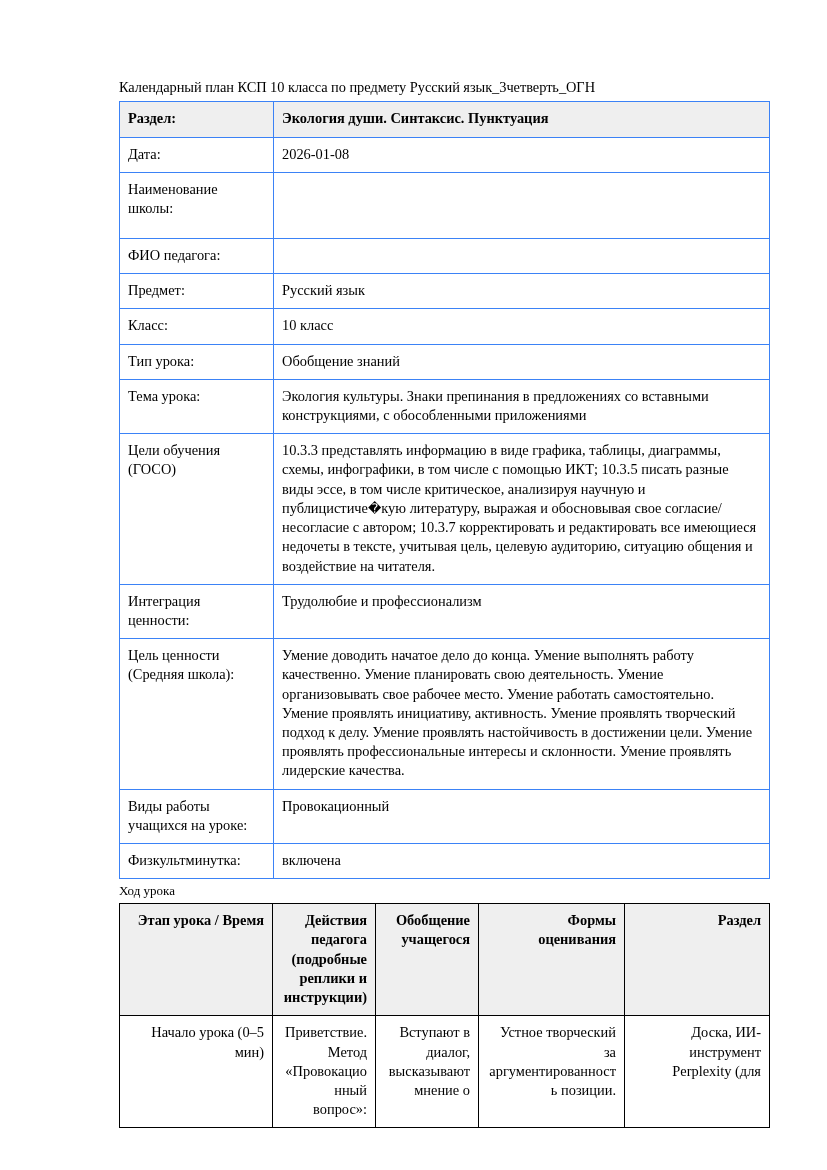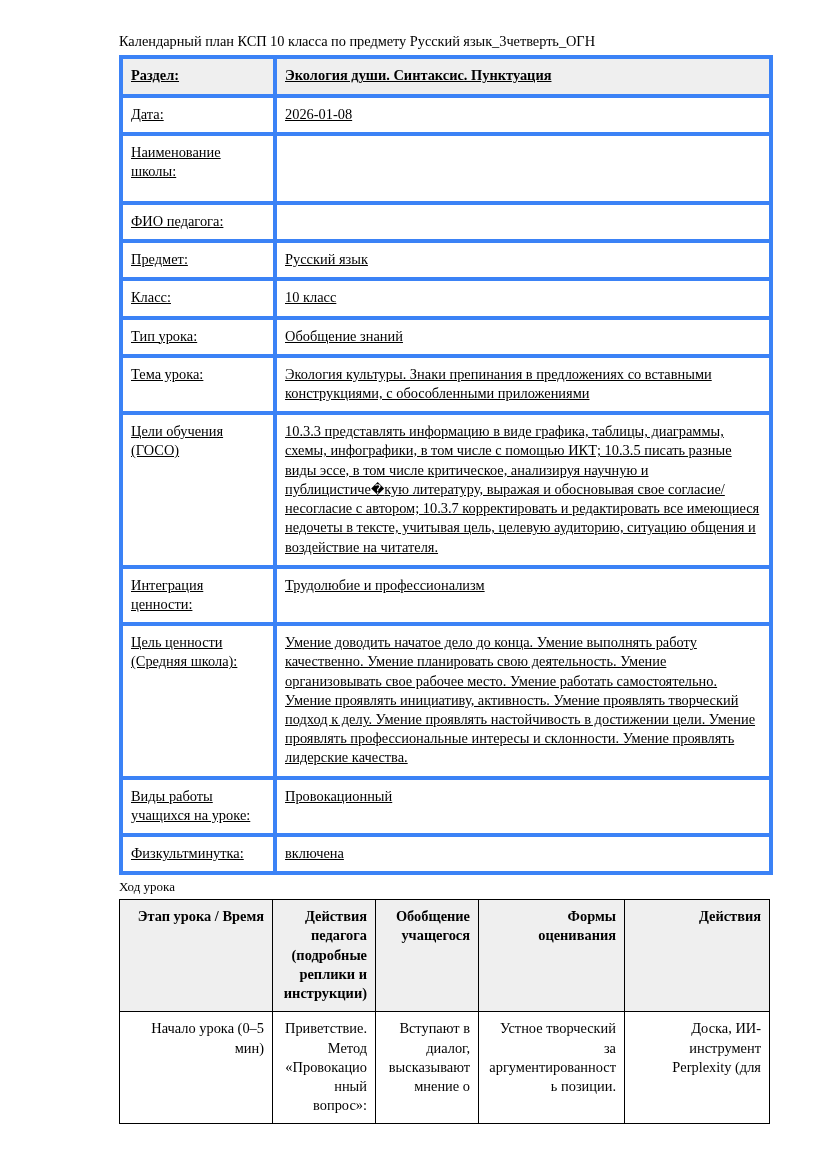--- a/index.html
+++ b/index.html
@@ -13,43 +13,42 @@
     height: 1170px;
     font-family: "Liberation Serif", "DejaVu Serif", serif;
     color: #000000;
     overflow: hidden;
   }
   .page {
     position: relative;
     width: 827px;
     height: 929px;
     box-sizing: border-box;
-    padding: 32px 58px 0 119px;
+    padding: 78px 58px 0 119px;
   }
   .doc-title {
     font-size: 14.4px;
     line-height: 1.28;
     margin: 0 0 5px 0;
     white-space: nowrap;
     letter-spacing: -0.05px;
   }
   table.kspt {
     border-collapse: collapse;
     width: 650px;
     table-layout: fixed;
   }
   table.kspt td {
-    border: 4px solid #3b82f6;
+    border: 1px solid #3b82f6;
     vertical-align: top;
     font-size: 14.4px;
     line-height: 1.335;
     padding: 7px 8px 8px 8px;
     word-wrap: break-word;
     overflow-wrap: break-word;
-    text-decoration: underline;
   }
   
   .t1 col.c1 { width: 154px; }
   .t1 col.c2 { width: 496px; }
   .t1 tr.head td {
     background: #efefef;
     font-weight: bold;
   }
   .t1 td.label { }
   .t1 tr.r-school td { height: 50px; }
@@ -171,21 +170,21 @@
         <col class="k3">
         <col class="k4">
         <col class="k5">
     </colgroup>
     <thead>
         <tr>
           <th>Этап урока / Время</th>
           <th>Действия педагога (подробные реплики и инструкции)</th>
           <th>Обобщение учащегося</th>
           <th>Формы оценивания</th>
-          <th>Действия</th>
+          <th>Раздел</th>
         </tr>
       </thead>
     <tbody>
         <tr>
           <td>Начало урока (0–5 мин)</td>
           <td>Приветствие. Метод «Провокационный вопрос»:</td>
           <td>Вступают в диалог, высказывают мнение о</td>
           <td>Устное творческий за аргументированность позиции.</td>
           <td>Доска, ИИ-инструмент Perplexity (для</td>
         </tr>

